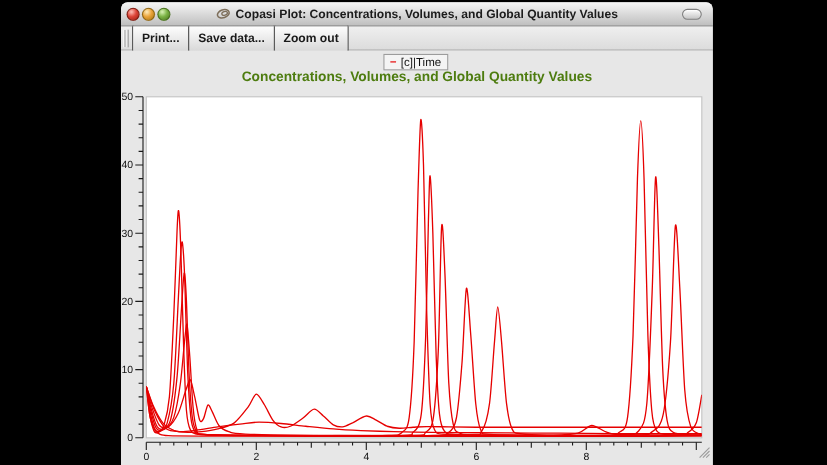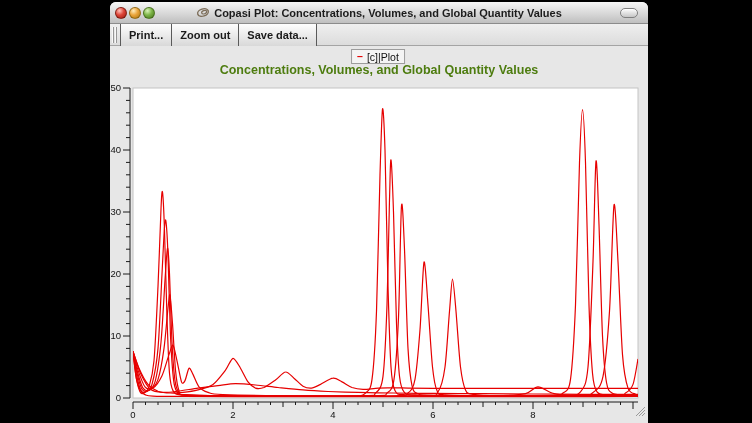--- a/index.html
+++ b/index.html
@@ -66,28 +66,28 @@
           <ellipse cx="8.2" cy="6.2" rx="2.6" ry="1.6" fill="none" stroke="#7d6e5a" stroke-width="1.2" transform="rotate(-18 8.2 6.2)"></ellipse>
         </svg>
         <span class="apptitle">Copasi Plot: Concentrations, Volumes, and Global Quantity Values</span>
       </div>
       <div class="lozenge"></div>
     </div>
 
     <div class="toolbar">
       <div class="tb-handle"></div>
       <div class="tb-btn">Print...</div>
+      <div class="tb-btn">Save data...</div>
       <div class="tb-btn">Zoom out</div>
-      <div class="tb-btn">Save data...</div>
     </div>
 
     <div class="content">
       <div class="legendbox">
         <span class="marker" style="color: rgb(230, 0, 0);">–</span>
-        <span>[c]|Plot</span>
+        <span>[c]|Time</span>
       </div>
       <div class="charttitle">Concentrations, Volumes, and Global Quantity Values</div>
 
       <svg class="plotsvg" width="538" height="377" viewBox="0 0 538 377">
           <defs>
             <clipPath id="cv">
               <rect x="23" y="42" width="505" height="310"></rect>
             </clipPath>
           </defs>
           <rect x="23" y="42" width="505" height="310" fill="#ffffff" stroke="#c4c4c4" stroke-width="1"></rect>

